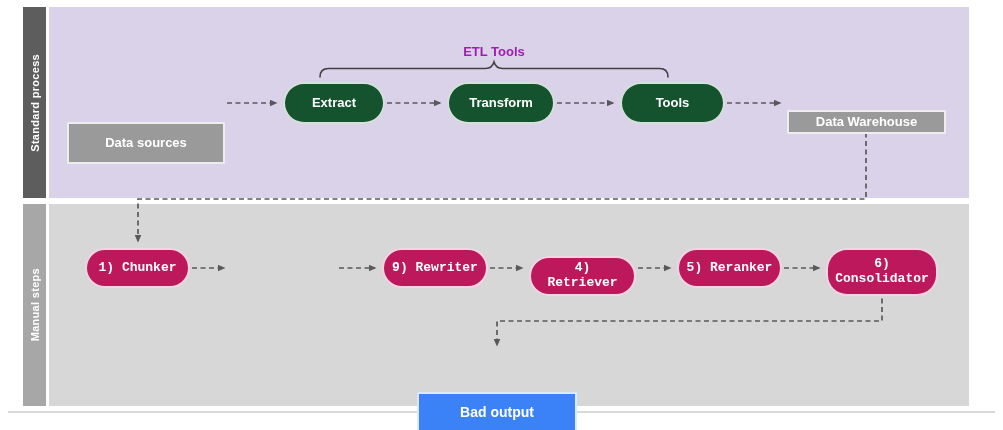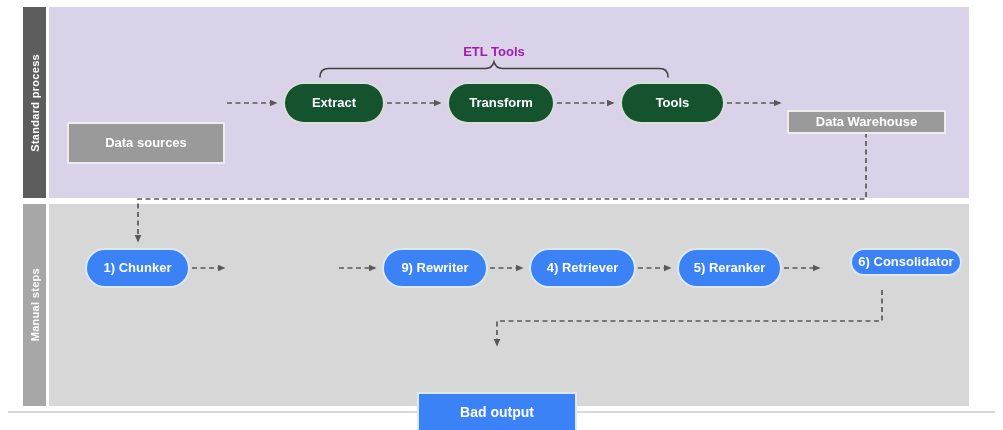--- a/index.html
+++ b/index.html
@@ -49,21 +49,21 @@
     font-weight: bold;
     font-size: 13px;
     line-height: 1.12;
     border: 2px solid rgba(255,255,255,0.82);
     padding: 2px 6px;
   }
   .box  { border-radius: 1px; margin-top: 40px; }
   .pill { border-radius: 21px; }
   .gray-box     { background: #9a9a9a; }
   .etl-pill     { background: #14532d; }
-  .manual-pill  { background: #3b82f6; }
+  .manual-pill  { background: #be185d; font-family: Liberation Mono, monospace; }
   .yellow-box   { background: #3b82f6; font-size: 14px; }
 
   
   .etl-label {
     left: 414px; top: 44px; width: 160px;
     text-align: center;
     color: #a21caf;
     font-weight: bold;
     font-size: 13px;
   }
@@ -113,18 +113,18 @@
   </svg>
 
   <div class="abs node box gray-box" style="left:67px;  top:82px;  width:158px; height:42px;">Data sources</div>
   <div class="abs node pill etl-pill" style="left:283px; top:82px;  width:102px; height:42px;">Extract</div>
   <div class="abs node pill etl-pill" style="left:447px; top:82px;  width:108px; height:42px;text-align:right;">Transform</div>
   <div class="abs node pill etl-pill" style="left:620px; top:82px;  width:105px; height:42px;">Tools</div>
   <div class="abs node box gray-box" style="left:787px; top:70px;  width:159px; height:24px;text-align:right;">Data Warehouse</div>
 
   <div class="abs node pill manual-pill" style="left:85px;  top:248px; width:105px; height:40px;">1) Chunker</div>
   <div class="abs node pill manual-pill" style="left:382px; top:248px; width:106px; height:40px;">9) Rewriter</div>
-  <div class="abs node pill manual-pill" style="left:529px; top:248px; width:107px; height:40px;">4) Retriever</div>
+  <div class="abs node pill manual-pill" style="left:529px; top:256px; width:107px; height:40px;">4) Retriever</div>
   <div class="abs node pill manual-pill" style="left:677px; top:248px; width:105px; height:40px;text-align:right;">5) Reranker</div>
-  <div class="abs node pill manual-pill" style="left:850px; top:248px; width:112px; height:28px;">6) Consolidator</div>
+  <div class="abs node pill manual-pill" style="left:826px; top:248px; width:112px; height:48px;">6) Consolidator</div>
   <div class="abs node box yellow-box" style="left:417px; top:352px; width:160px; height:41px;">Bad output</div>
 
 </div>
 
 </body></html>

